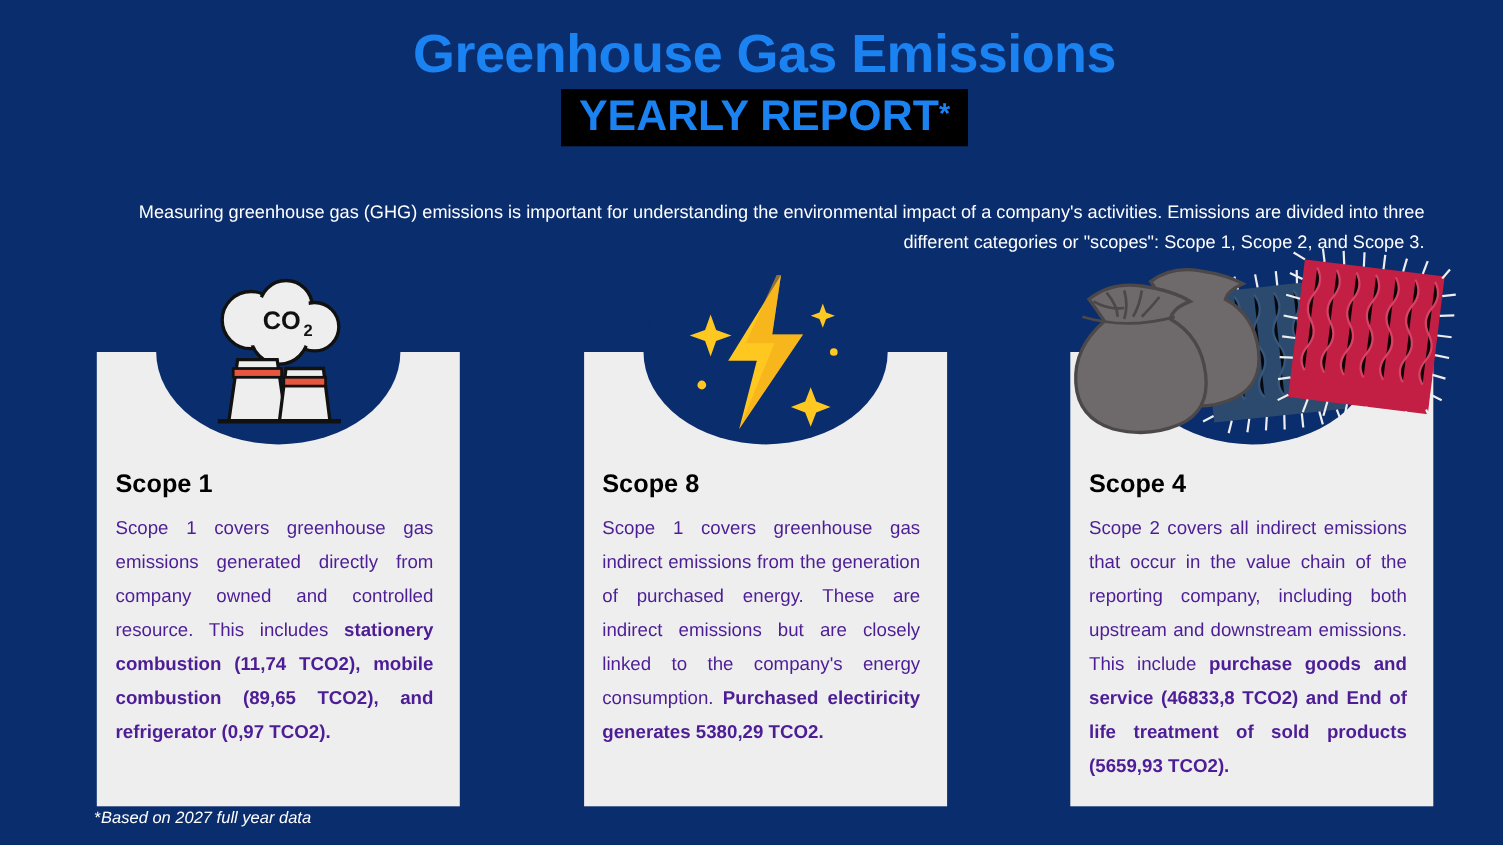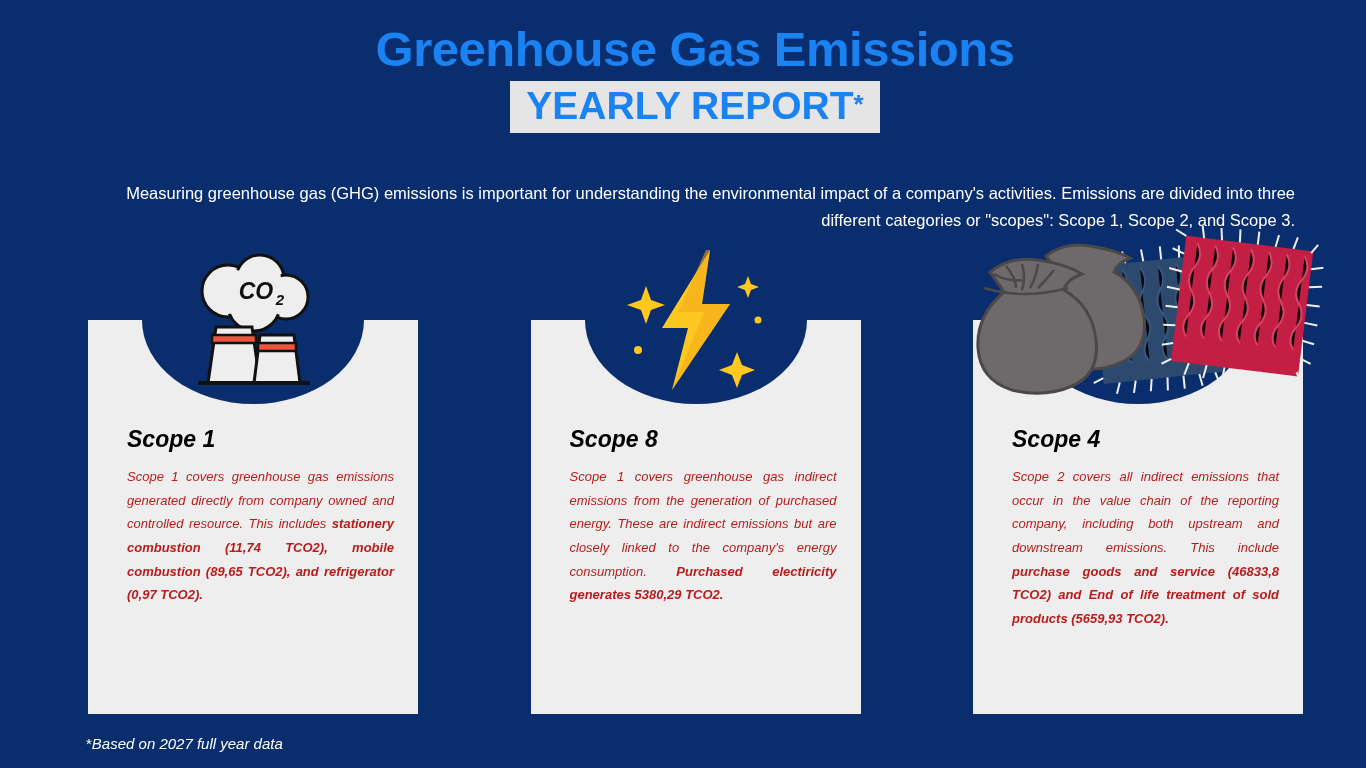--- a/index.html
+++ b/index.html
@@ -25,21 +25,21 @@
   .title-main {
     font-size: 49px;
     font-weight: bold;
     color: #1b82f2;
     letter-spacing: -0.5px;
     line-height: 1.12;
   }
   .subtitle-band {
     display: inline-block;
     margin-top: 4px;
-    background: #e5e5e5;
+    background: #000000;
     padding: 3px 16px 5px 16px;
     position: relative;
   }
   .subtitle-text {
     font-size: 39px;
     font-weight: bold;
     color: #1b82f2;
     letter-spacing: 0px;
     line-height: 1.12;
   }
@@ -69,32 +69,31 @@
     left: 76px;
     width: 1215px;
     display: flex;
     justify-content: space-between;
   }
   .card {
     position: relative;
     width: 330px;
     min-height: 394px;
     background: #eeeeee;
-    padding: 106px 24px 20px 39px;
-    font-style: italic;
+    padding: 106px 24px 20px 17px;
   }
   .card-title {
     color: #000000;
     font-size: 23px;
     font-weight: bold;
     margin-bottom: 12px;
   }
   .card-body {
-    color: #b91c1c;
-    font-size: 13px;
+    color: #4c1d95;
+    font-size: 17px;
     line-height: 1.82;
     text-align: justify;
   }
   .card-body b { font-weight: bold; }
 
   
   .ellipse {
     position: absolute;
     width: 222px; height: 168px;
     background: #0a2d6e;

